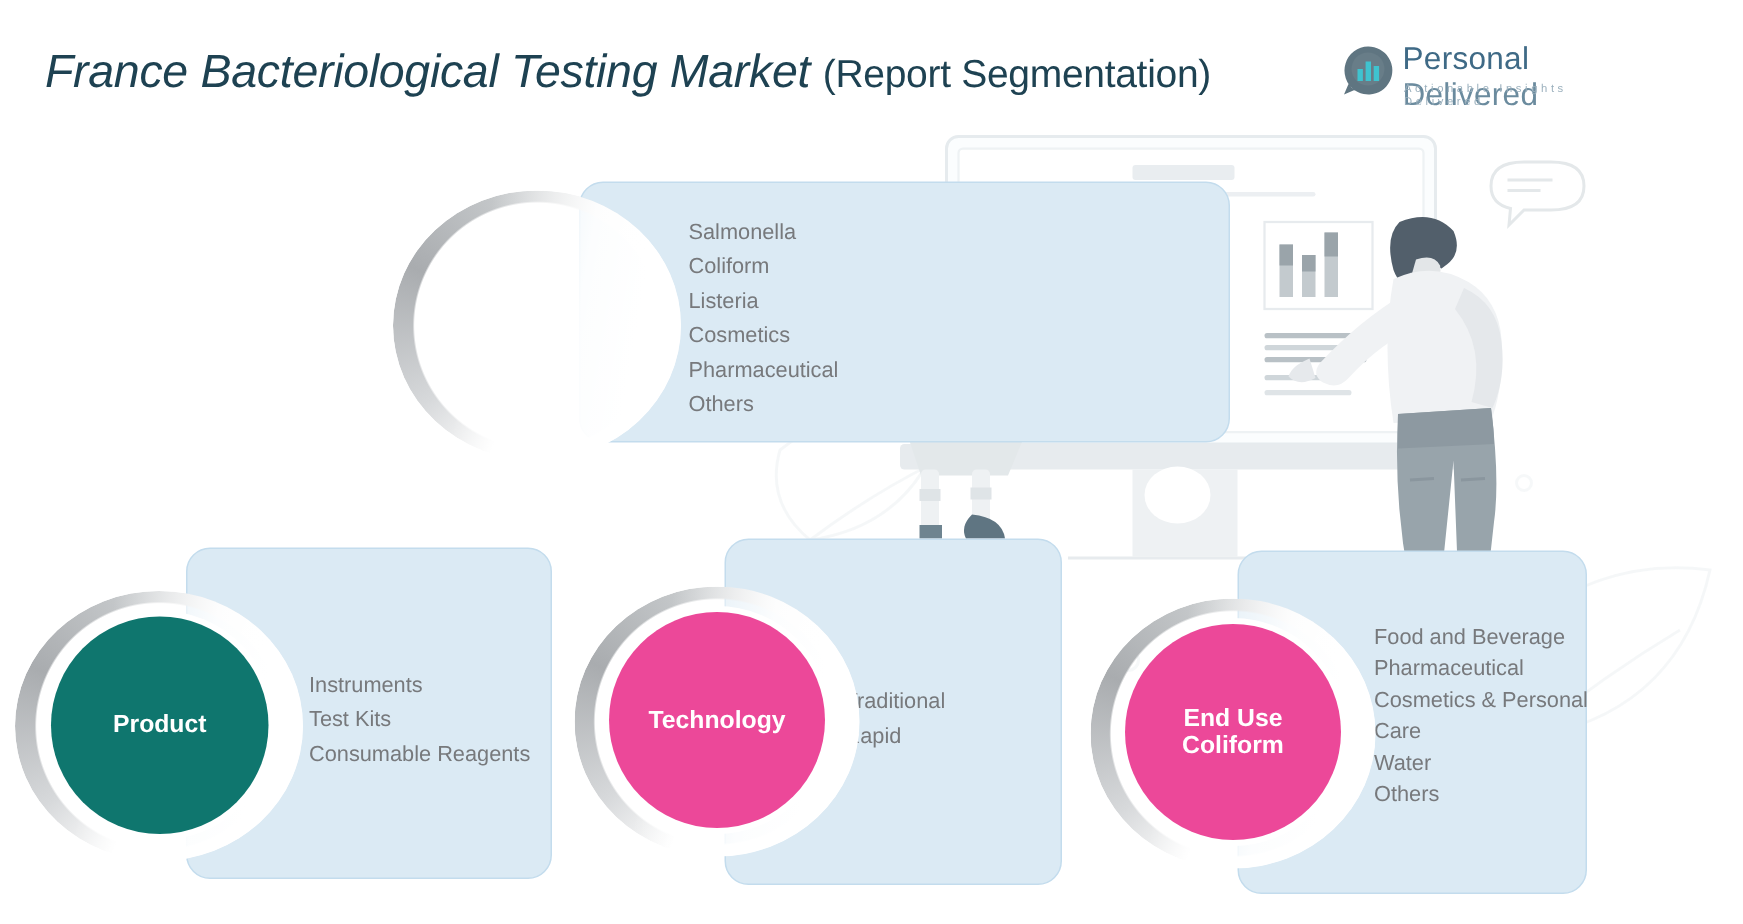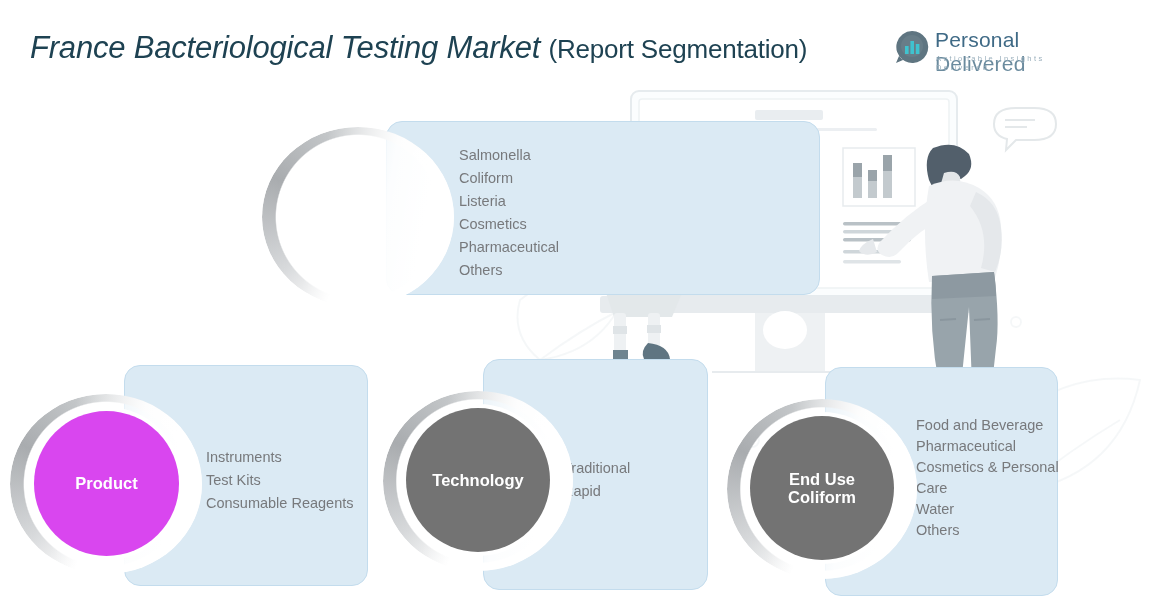--- a/index.html
+++ b/index.html
@@ -78,22 +78,22 @@
     background:linear-gradient(100deg, rgba(255,255,255,0) 30%, rgba(255,255,255,.92) 62%, #fff 80%);
   }
   .disc{
     position:absolute;border-radius:50%;
     display:flex;align-items:center;justify-content:center;
     color:#ffffff;font-weight:700;text-align:center;
     box-shadow:0 0 0 4px #ffffff;
     line-height:1.12;
   }
   .disc.teal{background:#2e9c9c;}
-  .disc.steel{background:#d946ef;}
-  .disc.turq{background:#737373;}
+  .disc.steel{background:#0f766e;}
+  .disc.turq{background:#ec4899;}
 
   
   .n-bacteria{left:262px;top:127px;width:192px;height:180px;}
   .n-bacteria .halo,.n-bacteria .halo-fade{width:192px;height:180px;}
   .n-bacteria .disc{left:24px;top:17px;width:145px;height:145px;font-size:16.5px;}
 
   .n-product{left:10px;top:394px;width:192px;height:180px;}
   .n-product .halo,.n-product .halo-fade{width:192px;height:180px;}
   .n-product .disc{left:24px;top:17px;width:145px;height:145px;font-size:16.5px;}
 

